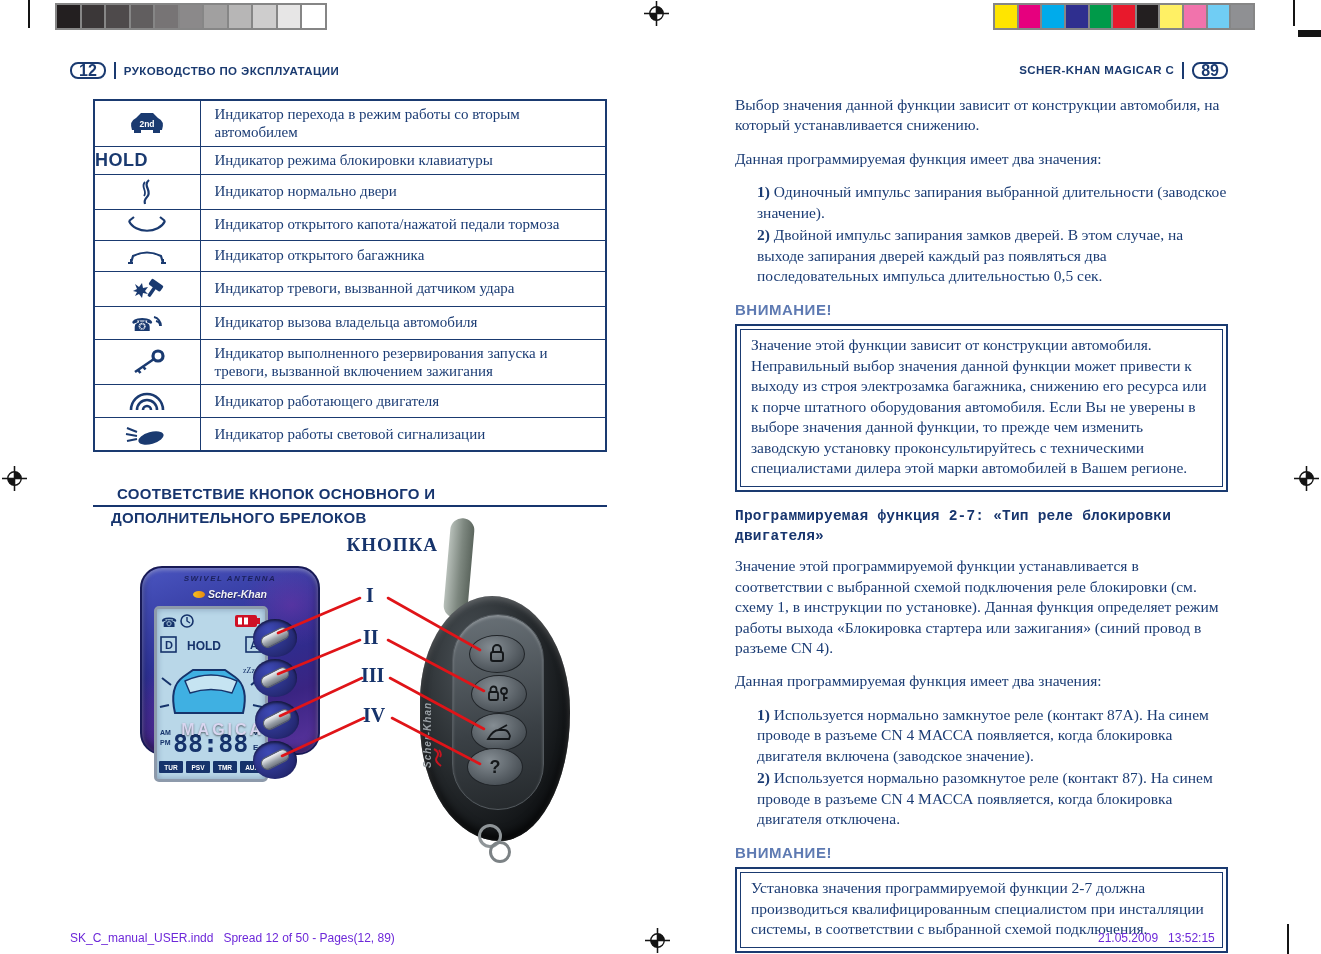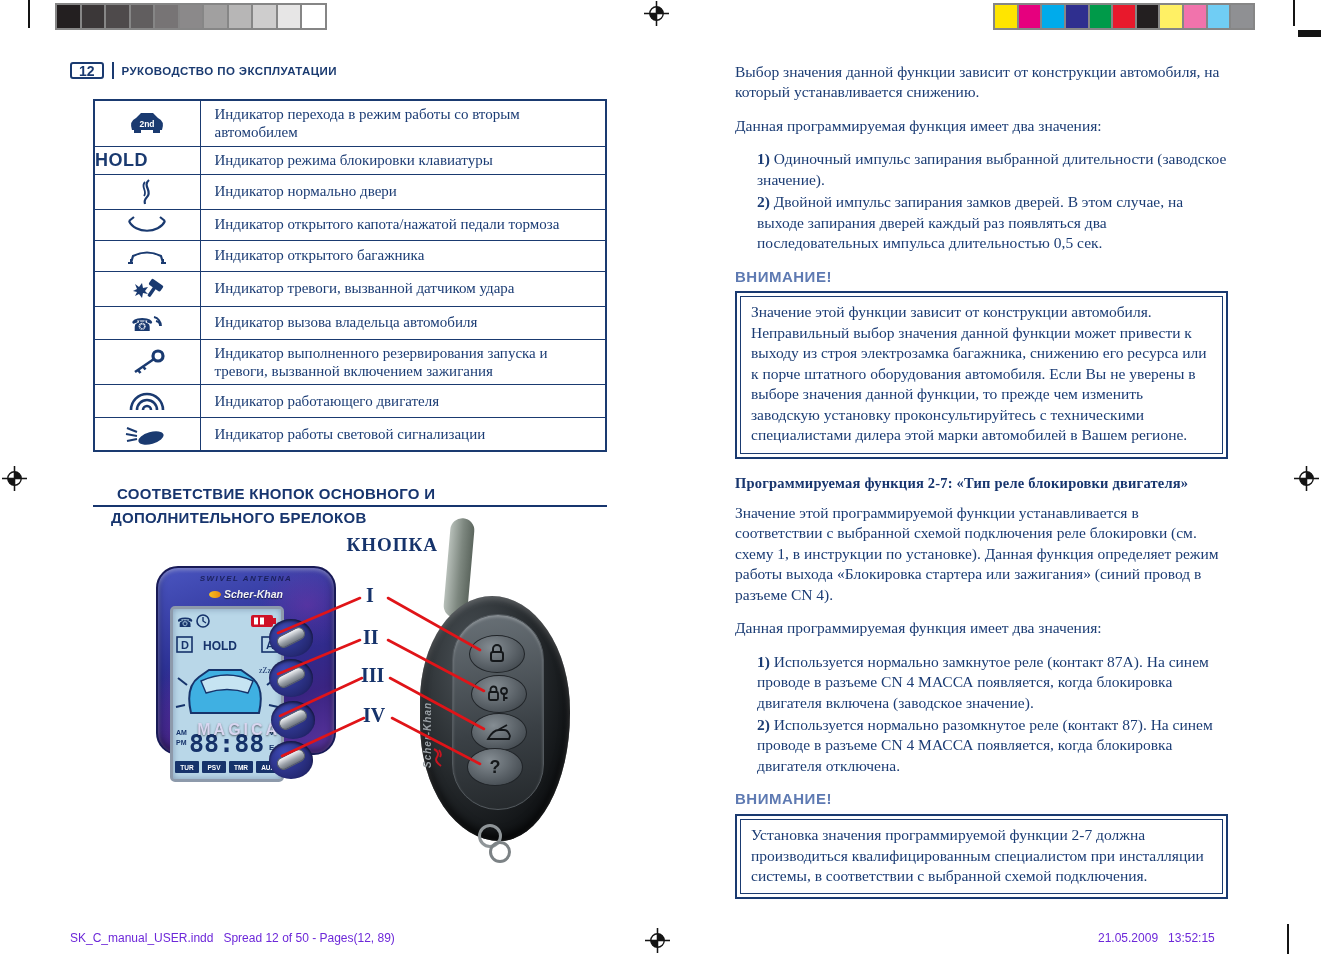--- a/index.html
+++ b/index.html
@@ -11,22 +11,22 @@
   .crop { position:absolute; background:#141414; }
   .cal-bar { position:absolute; display:flex; gap:2px; padding:2px; background:#868686; }
   .cal-bar .swatch { flex:1; }
   .graybar  { left:55px;  top:3px; width:272px; height:27px; }
   .colorbar { left:993px; top:3px; width:262px; height:27px; }
   .regmark { position:absolute; width:25px; height:25px; }
 
   
   .pg-header { position:absolute; display:flex; align-items:center; gap:8px;
                font-family:"Liberation Sans", sans-serif; }
-  .badge { border:2px solid #1a3a70; border-radius:3px; padding:0 7px; height:17px; line-height:14px;
-           font-size:14px; font-weight:bold; color:#1a3a70; background:#fff; }
+  .badge { border:2px solid #1a3a70; border-radius:8px; padding:0 7px; height:17px; line-height:14px;
+           font-size:16px; font-weight:bold; color:#1a3a70; background:#fff; }
   .hdr-rule { width:2px; height:17px; background:#1a3a70; }
   .hdr-title { font-size:11.5px; font-weight:bold; letter-spacing:.4px; color:#1a3a70; }
 
   
   table.ind { position:absolute; left:93px; top:99px; width:514px; border-collapse:collapse;
               border:2.4px solid #1a3a70; table-layout:fixed; }
   table.ind td { border:1.6px solid #1a3a70; vertical-align:middle; }
   td.icell { width:106px; text-align:left; padding:3px 0; }
   td.lcell { padding:4px 14px; font-size:15px; line-height:1.22; color:#1b3c74; }
   .hold-txt { font-family:"Liberation Sans", sans-serif; font-weight:bold; font-size:18px; letter-spacing:.5px; }
@@ -39,21 +39,21 @@
   .sec-head .l1 { padding-left:24px; padding-bottom:3px; border-bottom:2px solid #17356e; }
   .sec-head .l2 { padding-left:18px; padding-top:2px; }
 
   
   .diagram { position:absolute; left:130px; top:528px; width:470px; height:332px; }
   .diagram svg.lines { position:absolute; left:0; top:0; z-index:5; pointer-events:none; }
   .knopka { position:absolute; left:178px; top:6px; width:130px; text-align:right;
             font-weight:bold; font-size:19px; letter-spacing:1px; color:#16336b; z-index:6; }
   .num { position:absolute; font-weight:bold; font-size:20px; color:#16336b; z-index:6; }
 
-  .lcd-remote { position:absolute; left:26px; top:38px; width:180px; height:189px; border-radius:22px;
+  .lcd-remote { position:absolute; left:10px; top:38px; width:180px; height:189px; border-radius:22px;
         background:
           radial-gradient(60px 90px at 20% 80%, rgba(120,40,160,.55), rgba(0,0,0,0) 70%),
           radial-gradient(70px 60px at 85% 20%, rgba(130,50,170,.45), rgba(0,0,0,0) 70%),
           linear-gradient(160deg,#4a55c0 0%,#2b2f92 45%,#3a2482 72%,#5c35a0 100%);
         border:2px solid #181a56; box-shadow:inset 0 2px 4px rgba(255,255,255,.35), inset 0 -4px 8px rgba(0,0,0,.45); }
   .swivel { position:absolute; top:6px; width:100%; text-align:center; font-family:"Liberation Sans",sans-serif;
             font-style:italic; font-weight:bold; font-size:8px; letter-spacing:1.5px; color:#151a4e; opacity:.85; }
   .brandrow { position:absolute; top:20px; left:0; width:100%; text-align:center; color:#f2f2f6;
               font-family:"Liberation Sans",sans-serif; font-style:italic; font-weight:bold; font-size:10.5px;
               text-shadow:0 1px 1px rgba(0,0,0,.6); }
@@ -98,21 +98,21 @@
   .rp { position:absolute; left:735px; top:62px; width:493px; font-size:15.5px; line-height:1.32; color:#1b3c74; }
   .rp .pg-header { position:static; justify-content:flex-end; margin-bottom:16px; }
   .rp p { margin-bottom:13px; }
   .numlist { margin:0 0 13px 22px; }
   .numlist p { margin-bottom:2px; }
   .numlist b { font-weight:bold; }
   .warn-title { font-family:"Liberation Sans",sans-serif; font-weight:bold; font-size:15px;
                 letter-spacing:.5px; color:#5e7ab2; margin:2px 0 5px 0; }
   .warn-box { border:2.2px solid #1a3a70; padding:3px; margin-bottom:14px; }
   .warn-box .inner { border:1.2px solid #1a3a70; padding:5px 10px 7px 10px; }
-  .rp h3 { font-family:Liberation Serif, serif; font-weight:bold; font-size:14.5px; line-height:1.4;
+  .rp h3 { font-family:Liberation Mono, monospace; font-weight:bold; font-size:14.5px; line-height:1.4;
            color:#17356e; margin:4px 0 10px 0; letter-spacing:.2px; }
 
   
   .foot { position:absolute; top:931px; font-size:12px; color:#6d28d9; white-space:pre;
           font-family:Liberation Sans, sans-serif; }
   .foot.left { left:70px; }
   .foot.right { left:1098px; }
 </style>
 </head>
 <body>
@@ -393,20 +393,25 @@
             </svg>
           </div>
           <div class="fbtn q" style="left:14px;top:133px;">?</div>
         </div>
         <div class="ring"></div>
       </div>
     </div>
   </div>
 
   <div class="rp">
+    <div class="pg-header">
+      <span class="hdr-title">SCHER-KHAN MAGICAR C</span>
+      <span class="hdr-rule"></span>
+      <span class="badge">89</span>
+    </div>
 
     <p>Выбор значения данной функции зависит от конструкции автомобиля, на который устанавливается снижению.</p>
     <p>Данная программируемая функция имеет два значения:</p>
 
     <div class="numlist">
       <p><b>1)</b><span> Одиночный импульс запирания выбранной длительности (заводское значение).</span></p>
       <p><b>2)</b><span> Двойной импульс запирания замков дверей. В этом случае, на выходе запирания дверей каждый раз появляться два последовательных импульса длительностью 0,5 сек.</span></p>
     </div>
 
     <div class="warn-title">ВНИМАНИЕ!</div>

